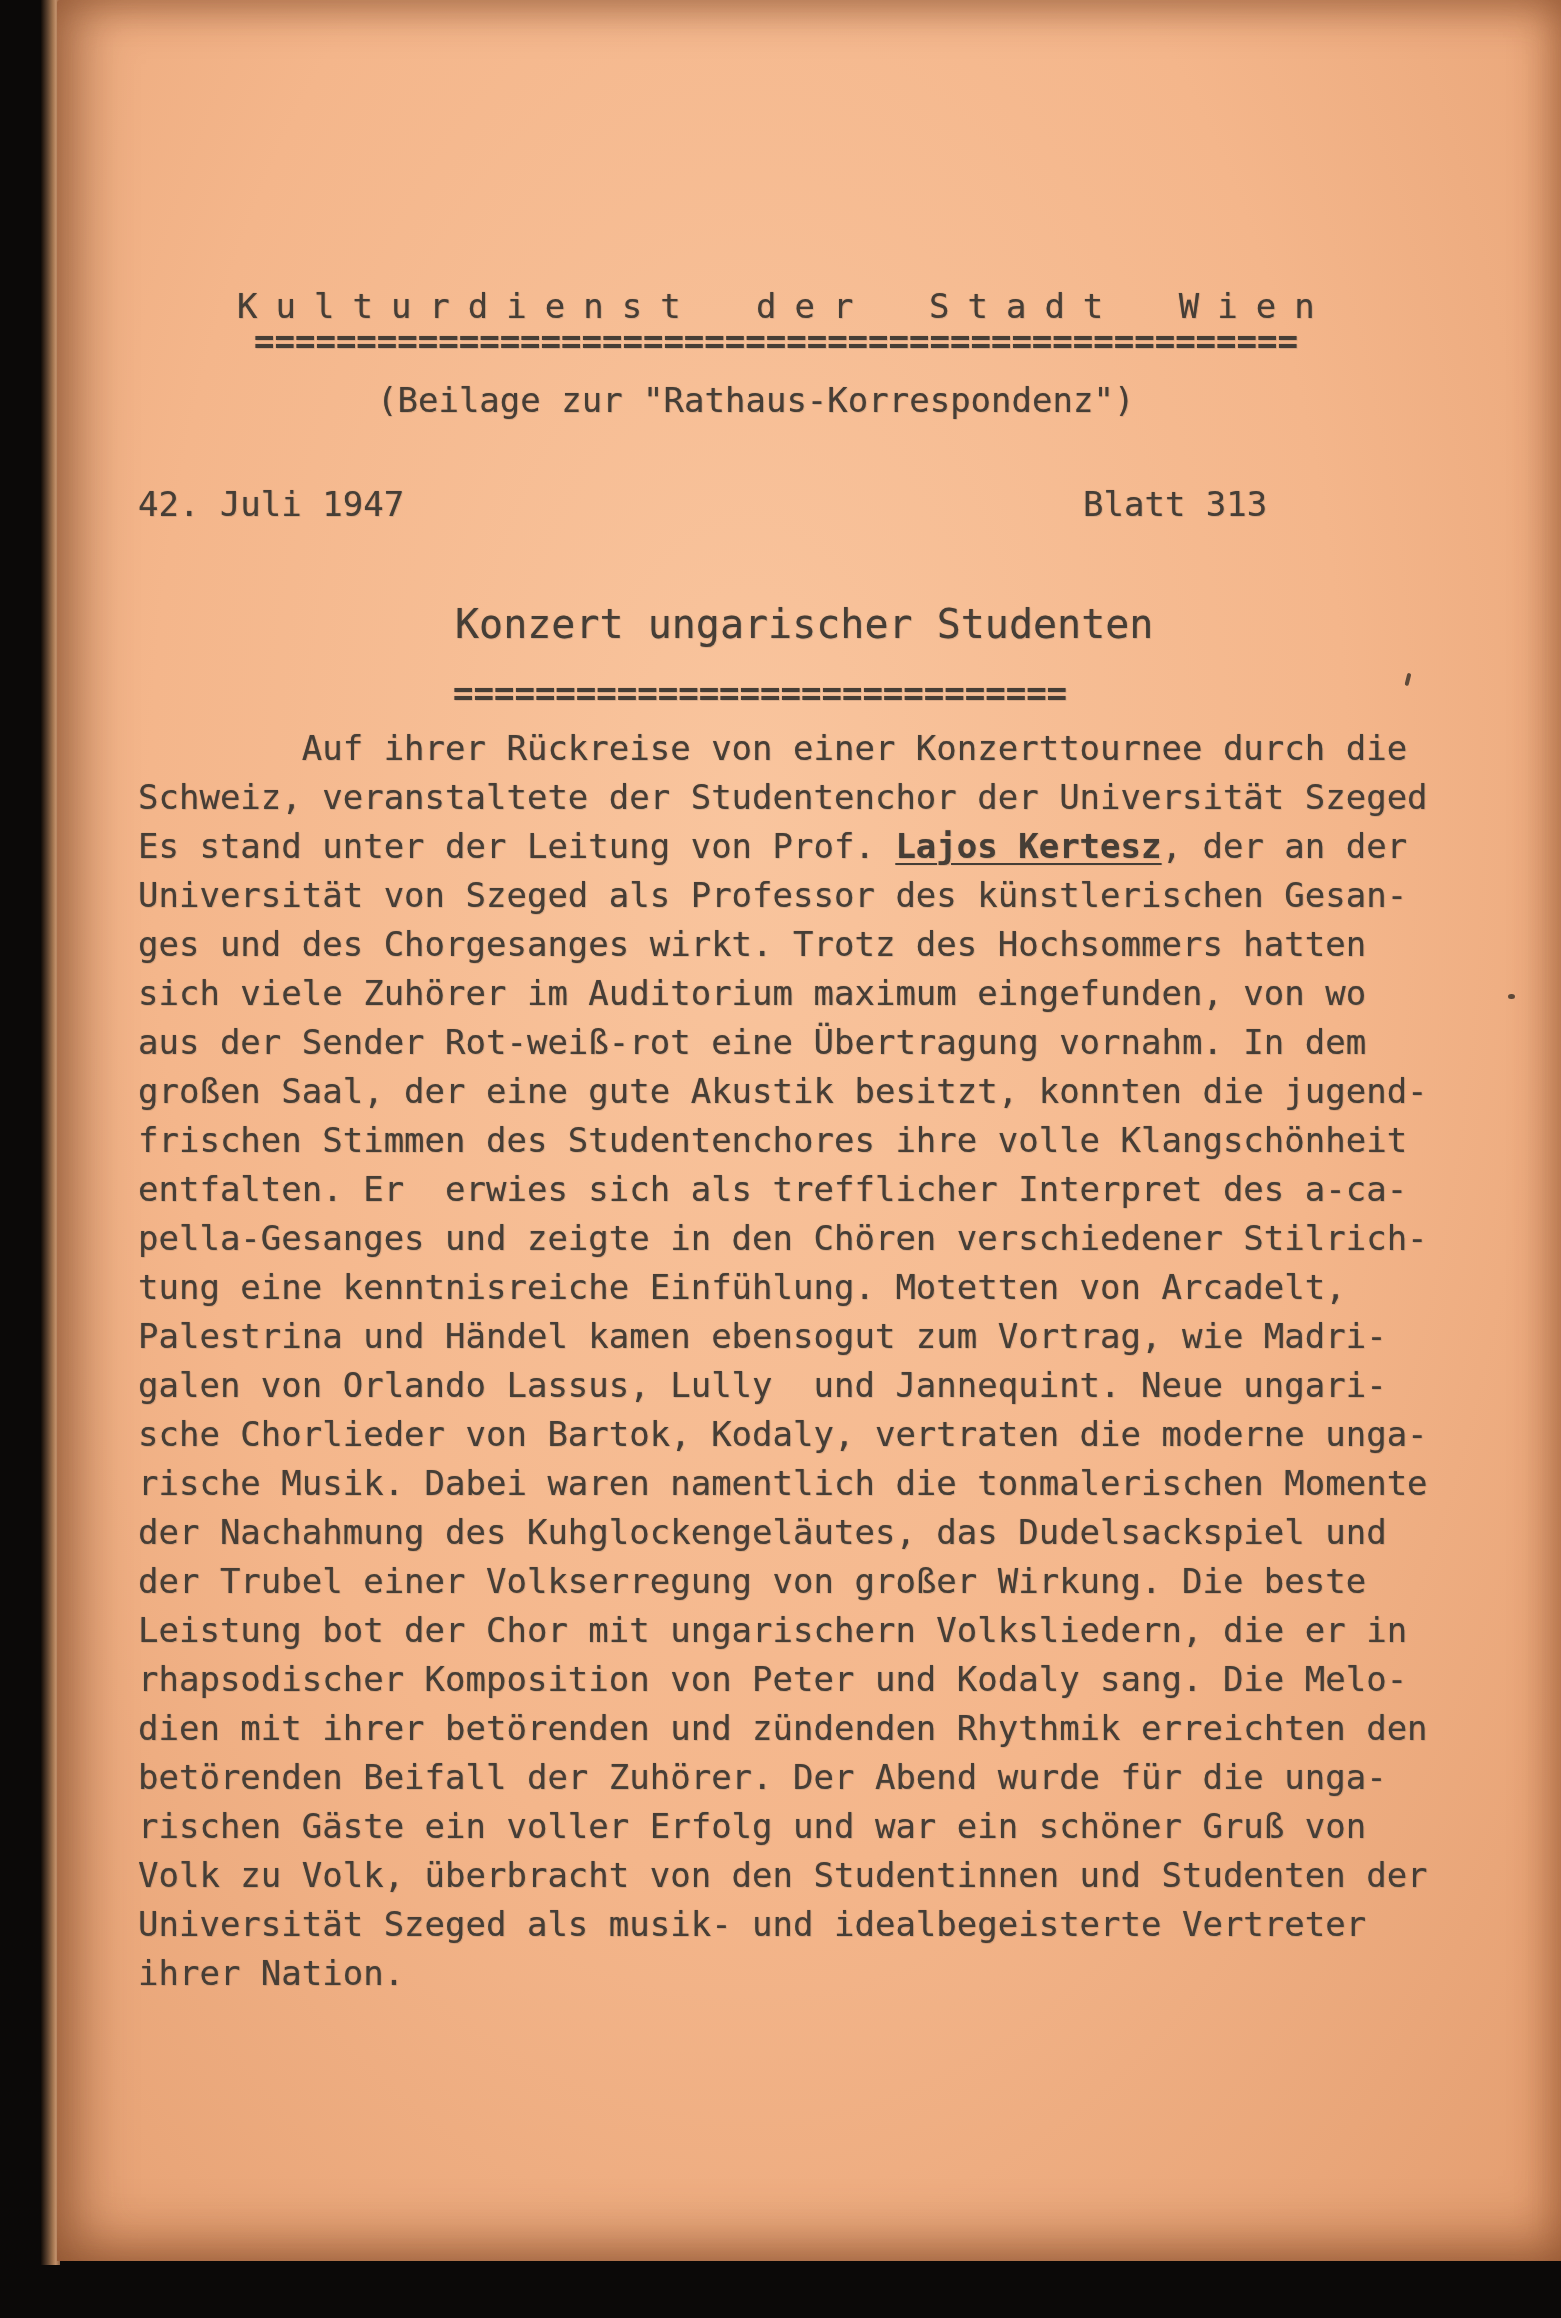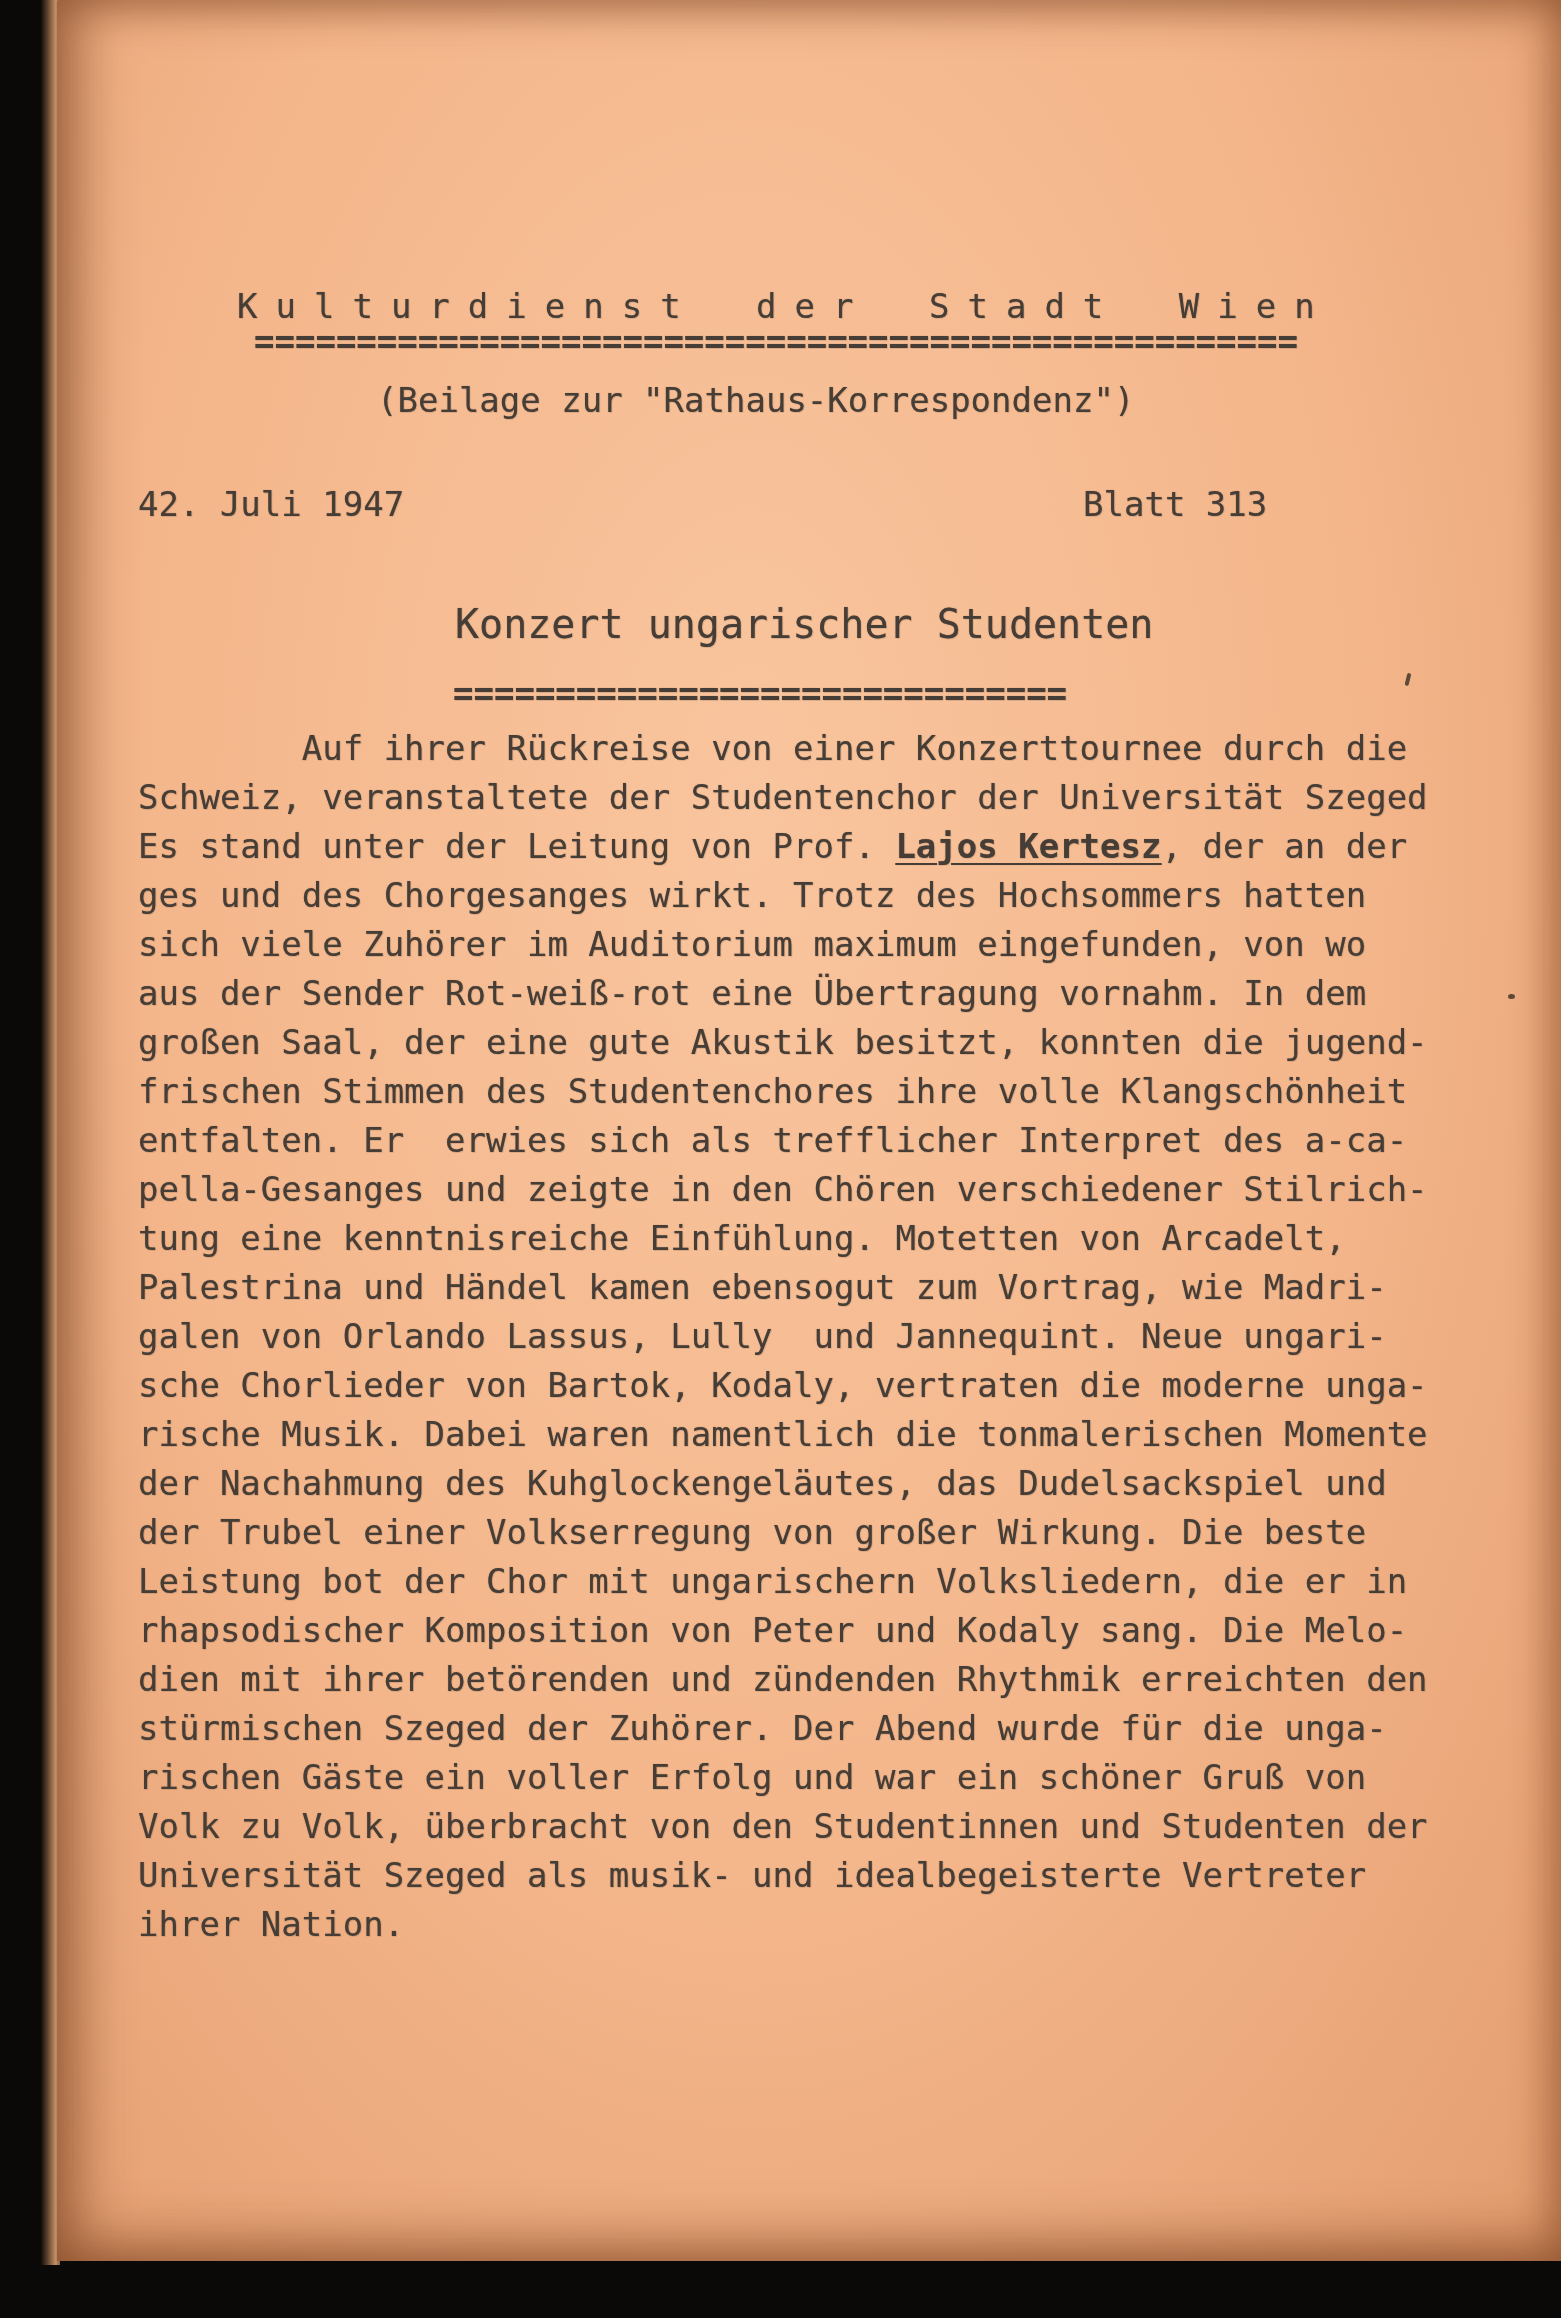--- a/index.html
+++ b/index.html
@@ -89,38 +89,39 @@
     <div class="masthead-rule ink">===================================================</div>
     <div class="subtitle ink">(Beilage zur "Rathaus-Korrespondenz")</div>
     <div class="date ink">42. Juli 1947</div>
     <div class="sheet ink">Blatt 313</div>
     <div class="title ink">Konzert ungarischer Studenten</div>
     <div class="title-rule ink">==============================</div>
     <div class="body ink">
         <div class="line">        Auf ihrer Rückreise von einer Konzerttournee durch die</div>
         <div class="line">Schweiz, veranstaltete der Studentenchor der Universität Szeged</div>
         <div class="line"><span>Es stand unter der Leitung von Prof. </span><span class="u">Lajos Kertesz</span><span>, der an der</span></div>
+        <div class="line">Universität von Szeged als Professor des künstlerischen Gesan-</div>
         <div class="line">ges und des Chorgesanges wirkt. Trotz des Hochsommers hatten</div>
         <div class="line">sich viele Zuhörer im Auditorium maximum eingefunden, von wo</div>
         <div class="line">aus der Sender Rot-weiß-rot eine Übertragung vornahm. In dem</div>
         <div class="line">großen Saal, der eine gute Akustik besitzt, konnten die jugend-</div>
         <div class="line">frischen Stimmen des Studentenchores ihre volle Klangschönheit</div>
         <div class="line">entfalten. Er  erwies sich als trefflicher Interpret des a-ca-</div>
         <div class="line">pella-Gesanges und zeigte in den Chören verschiedener Stilrich-</div>
         <div class="line">tung eine kenntnisreiche Einfühlung. Motetten von Arcadelt,</div>
         <div class="line">Palestrina und Händel kamen ebensogut zum Vortrag, wie Madri-</div>
         <div class="line">galen von Orlando Lassus, Lully  und Jannequint. Neue ungari-</div>
         <div class="line">sche Chorlieder von Bartok, Kodaly, vertraten die moderne unga-</div>
         <div class="line">rische Musik. Dabei waren namentlich die tonmalerischen Momente</div>
         <div class="line">der Nachahmung des Kuhglockengeläutes, das Dudelsackspiel und</div>
         <div class="line">der Trubel einer Volkserregung von großer Wirkung. Die beste</div>
         <div class="line">Leistung bot der Chor mit ungarischern Volksliedern, die er in</div>
         <div class="line">rhapsodischer Komposition von Peter und Kodaly sang. Die Melo-</div>
         <div class="line">dien mit ihrer betörenden und zündenden Rhythmik erreichten den</div>
-        <div class="line">stürmischen Szeged der Zuhörer. Der Abend wurde für die unga-</div>
+        <div class="line">betörenden Beifall der Zuhörer. Der Abend wurde für die unga-</div>
         <div class="line">rischen Gäste ein voller Erfolg und war ein schöner Gruß von</div>
         <div class="line">Volk zu Volk, überbracht von den Studentinnen und Studenten der</div>
         <div class="line">Universität Szeged als musik- und idealbegeisterte Vertreter</div>
         <div class="line">ihrer Nation.</div>
       </div>
     <div class="speck s1"></div>
     <div class="speck s2"></div>
   </div>
 </div>
 

